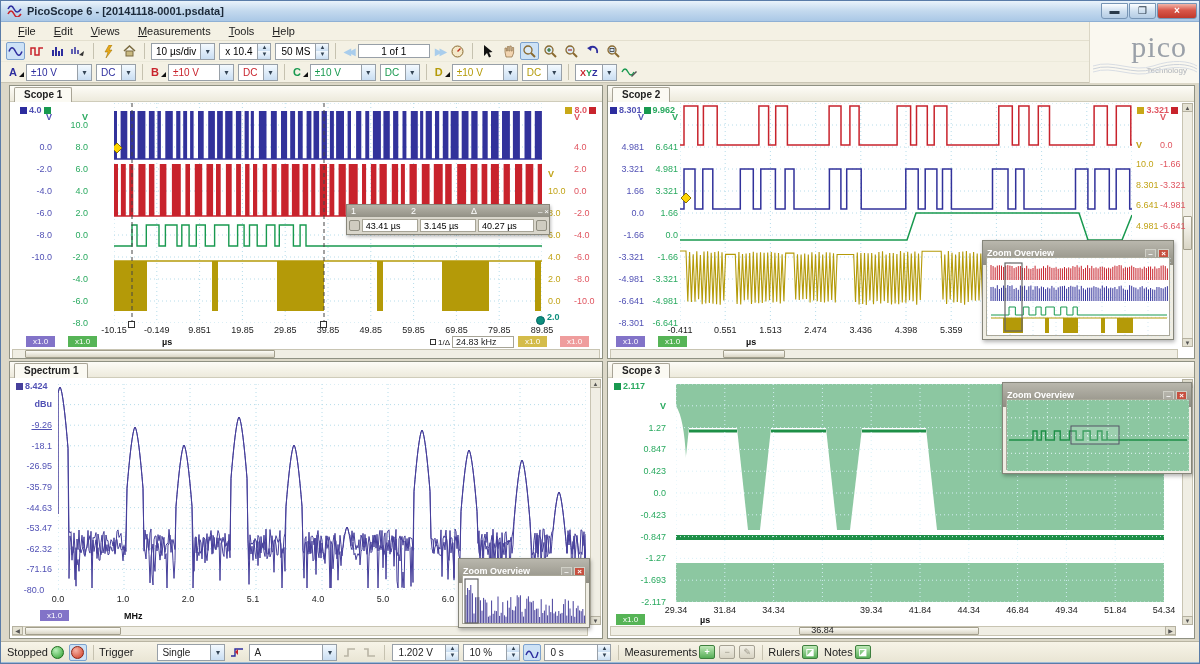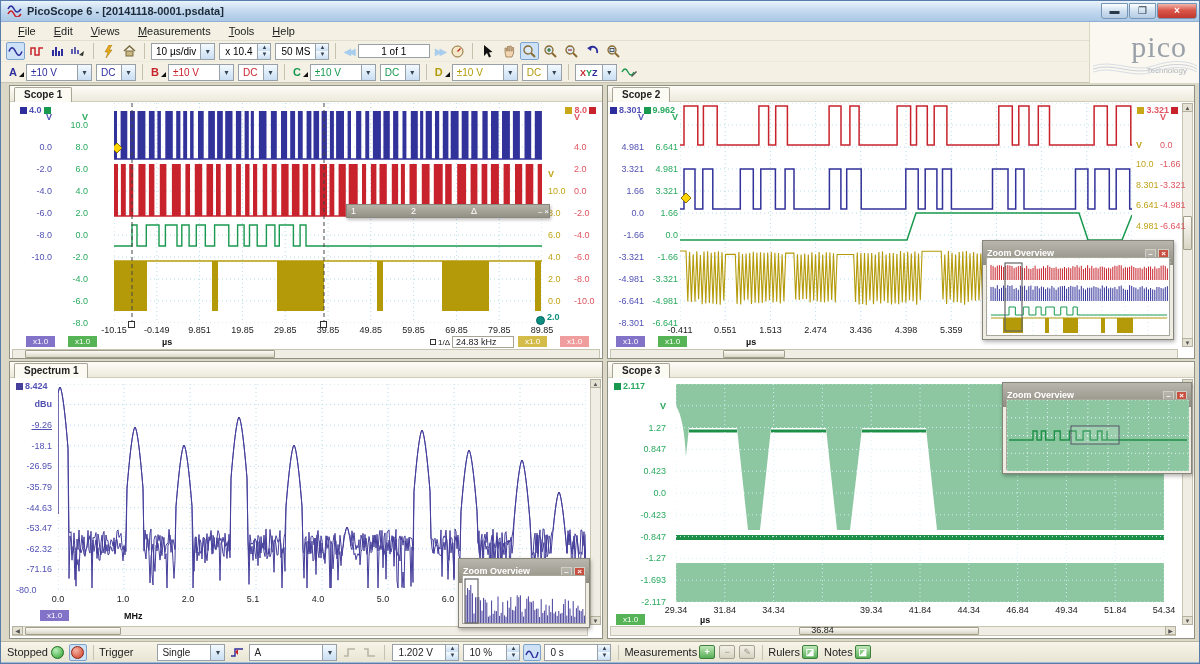--- a/index.html
+++ b/index.html
@@ -346,20 +346,27 @@
     <div class="mbox" style="left:336px;top:118px;width:204px">
       <div class="mhead">
         <span class="hcell">1</span>
         <span class="hcell">2</span>
         <span class="hcell">Δ</span>
         <span style="margin-left:auto;display:flex;gap:2px">
           <span style="font-size:8px">–</span>
           <span style="font-size:8px">×</span>
           </span>
         </div>
+      <div class="mrow">
+        <span class="micon"></span>
+        <span class="mcell">43.41 µs</span>
+        <span class="mcell">3.145 µs</span>
+        <span class="mcell">40.27 µs</span>
+        <span class="micon"></span>
+        </div>
       </div>
     <div class="rhandle" style="left:118px;top:235px"></div>
     <div class="rhandle" style="left:310px;top:235px"></div>
     <div class="tealdot" style="left:526px;top:230px"></div>
     <div class="teallab" style="left:537px;top:226px">2.0</div>
     <div class="freqbox" style="left:420px;top:250px">
       <span class="sq" style="background:#fff;border:1px solid #333;width:6px;height:6px"></span>
       <span>1/Δ</span>
       <span class="freqval">24.83 kHz</span>
       </div>
@@ -550,21 +557,21 @@
       </div>
   <span class="unitlab" style="left: 6px; top: 42px; width: 36px; text-align: right; color: rgb(81, 81, 181);">dBu</span>
       <span class="tick" style="left: 6px; top: 63px; width: 36px; text-align: right; color: rgb(81, 81, 181); text-decoration: underline;">-9.26</span>
       <span class="tick" style="left: 6px; top: 84px; width: 36px; text-align: right; color: rgb(81, 81, 181);">-18.1</span>
       <span class="tick" style="left: 6px; top: 104px; width: 36px; text-align: right; color: rgb(81, 81, 181);">-26.95</span>
       <span class="tick" style="left: 6px; top: 125px; width: 36px; text-align: right; color: rgb(81, 81, 181);">-35.79</span>
       <span class="tick" style="left: 6px; top: 146px; width: 36px; text-align: right; color: rgb(81, 81, 181);">-44.63</span>
       <span class="tick" style="left: 6px; top: 166px; width: 36px; text-align: right; color: rgb(81, 81, 181);">-53.47</span>
       <span class="tick" style="left: 6px; top: 187px; width: 36px; text-align: right; color: rgb(81, 81, 181);">-62.32</span>
       <span class="tick" style="left: 6px; top: 207px; width: 36px; text-align: right; color: rgb(81, 81, 181);">-71.16</span>
-      <span class="tick" style="left: 6px; top: 228px; width: 36px; text-align: left; color: rgb(81, 81, 181);">-80.0</span>
+      <span class="tick" style="left: 6px; top: 228px; width: 36px; text-align: center; color: rgb(81, 81, 181);">-80.0</span>
       <span class="xtick" style="left: 48px; top: 232px; color: rgb(34, 34, 34); transform: translateX(-50%);">0.0</span>
       <span class="xtick" style="left: 113px; top: 232px; color: rgb(34, 34, 34); transform: translateX(-50%);">1.0</span>
       <span class="xtick" style="left: 178px; top: 232px; color: rgb(34, 34, 34); transform: translateX(-50%);">2.0</span>
       <span class="xtick" style="left: 243px; top: 232px; color: rgb(34, 34, 34); transform: translateX(-50%);">5.1</span>
       <span class="xtick" style="left: 308px; top: 232px; color: rgb(34, 34, 34); transform: translateX(-50%);">4.0</span>
       <span class="xtick" style="left: 373px; top: 232px; color: rgb(34, 34, 34); transform: translateX(-50%);">5.0</span>
       <span class="xtick" style="left: 438px; top: 232px; color: rgb(34, 34, 34); transform: translateX(-50%);">6.0</span>
     </div>
 
   <div class="panel" id="scope3" style="left:606px;top:360px;width:588px;height:278px">

